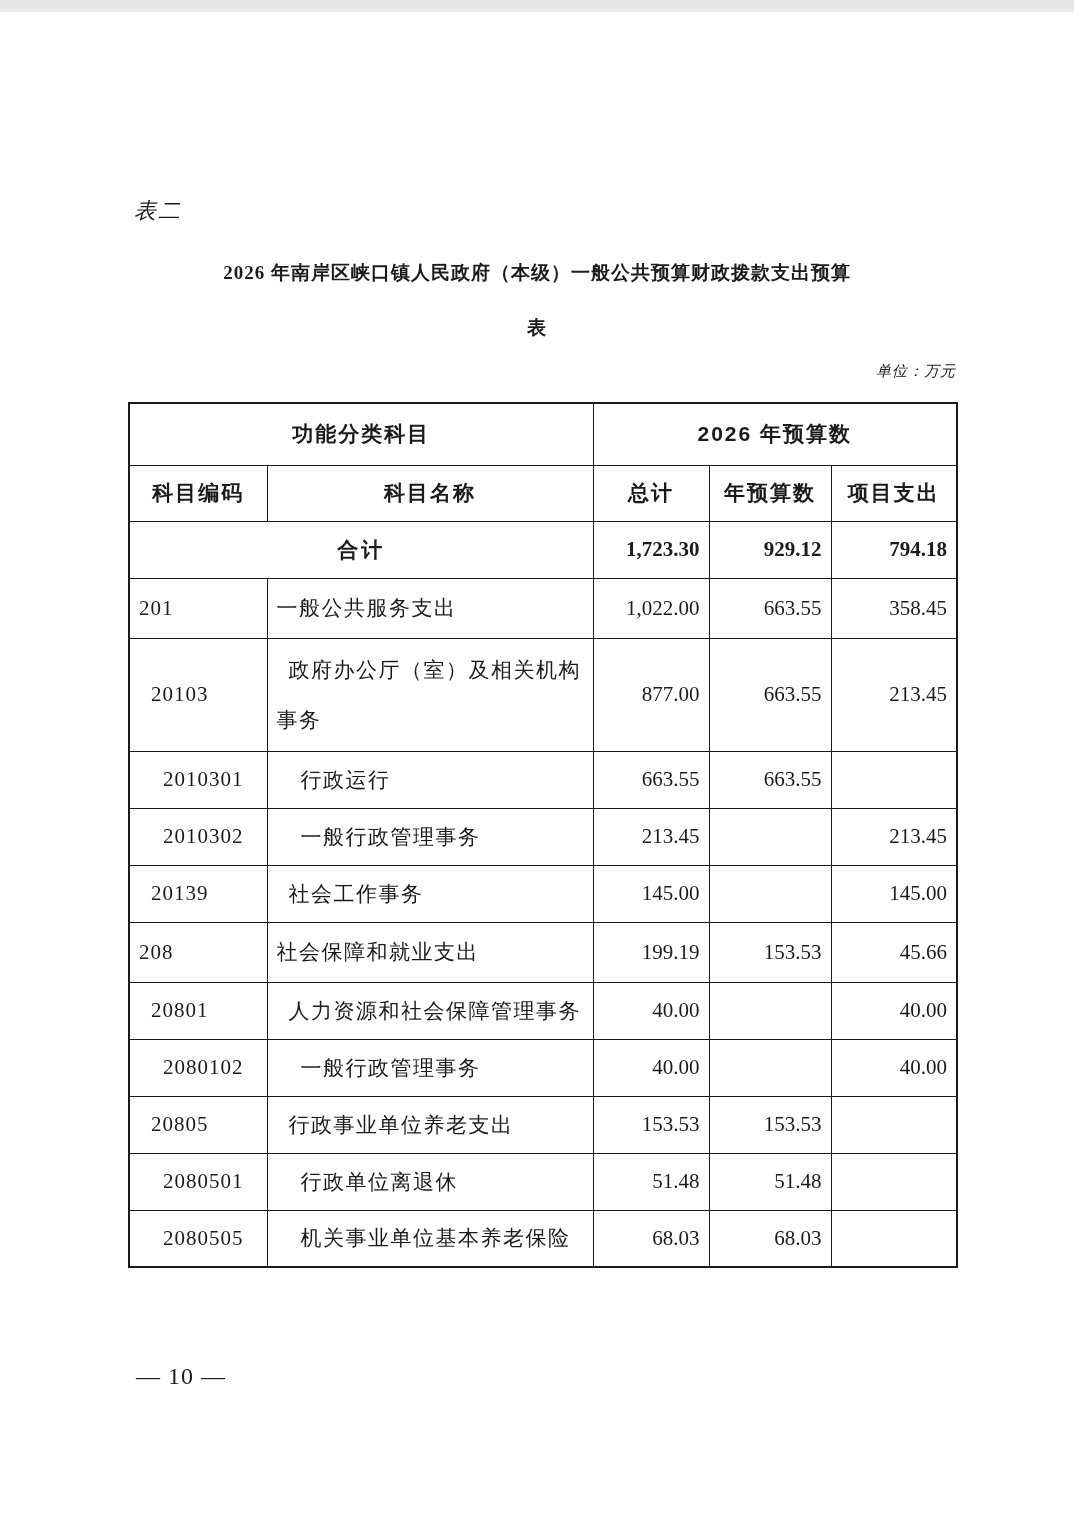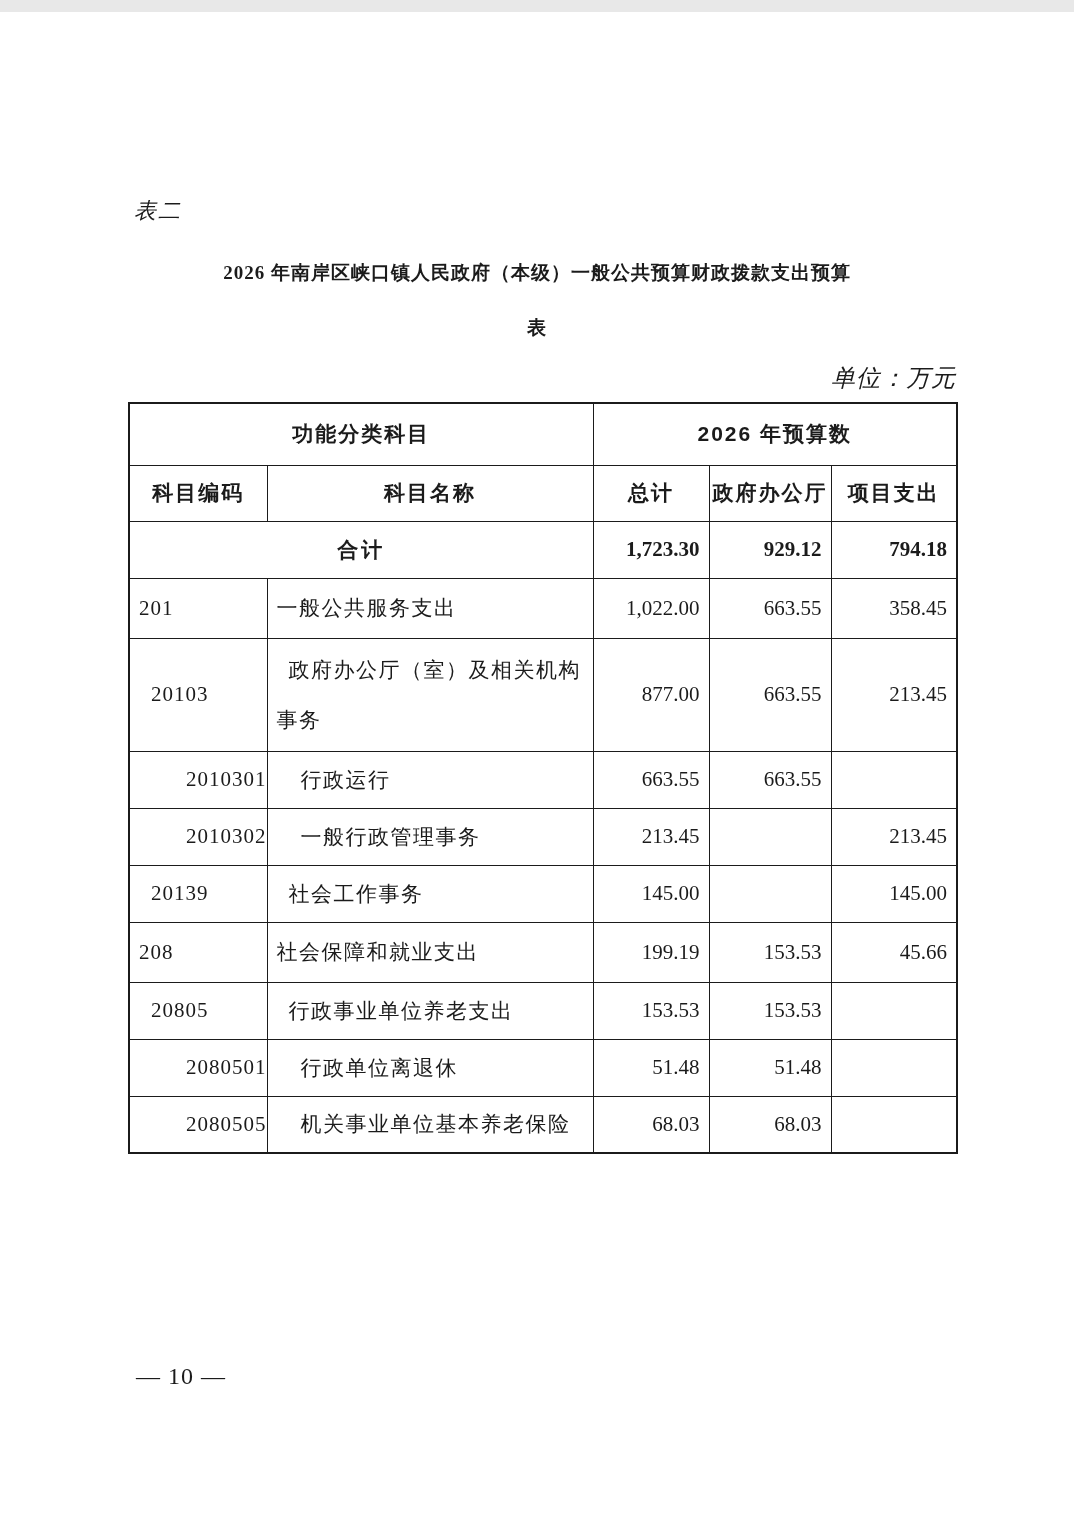--- a/index.html
+++ b/index.html
@@ -36,21 +36,21 @@
     font-size: 19px;
     line-height: 55px;
     letter-spacing: 1px;
     font-family: "Liberation Serif", "DejaVu Serif", serif;
   }
 
   .unit-note {
     position: absolute;
     right: 118px;
     top: 350px;
-    font-size: 24px;
+    font-size: 15px;
     font-style: italic;
     letter-spacing: 1px;
     font-family: "Liberation Serif", "DejaVu Serif", serif;
   }
 
   table.budget {
     position: absolute;
     left: 128px;
     top: 390px;
     width: 828px;
@@ -82,21 +82,21 @@
   tr.tall { height: 113px; }
 
   
   td.code {
     font-family: "Liberation Serif", "DejaVu Serif", serif;
     text-align: left;
     letter-spacing: 1px;
   }
   tr.lv1 td.code { padding-left: 9px; }
   tr.lv2 td.code { padding-left: 21px; }
-  tr.lv3 td.code { padding-left: 33px; text-align: right; }
+  tr.lv3 td.code { padding-left: 33px; }
 
   
   td.name {
     font-family: "Liberation Serif", "DejaVu Serif", serif;
     text-align: left;
     padding-left: 9px;
     padding-right: 6px;
     letter-spacing: 1.5px;
     line-height: 50px;
   }
@@ -153,21 +153,21 @@
     <tbody>
         <tr class="h1-row">
       <td class="hd" colspan="2">功能分类科目</td>
       <td class="hd" colspan="3">2026 年预算数</td>
     </tr>
 
     <tr class="h2-row">
       <td class="hd">科目编码</td>
       <td class="hd">科目名称</td>
       <td class="hd">总计</td>
-      <td class="hd">政府办公厅</td>
+      <td class="hd">年预算数</td>
       <td class="hd">项目支出</td>
     </tr>
 
     <tr class="data-row total-row">
       <td class="merged" colspan="2">合计</td>
       <td class="num">1,723.30</td>
       <td class="num">929.12</td>
       <td class="num">794.18</td>
     </tr>
 
@@ -213,21 +213,35 @@
 
 
     <tr class="data-row r60 lv1">
       <td class="code">208</td>
       <td class="name">社会保障和就业支出</td>
       <td class="num">199.19</td>
       <td class="num">153.53</td>
       <td class="num">45.66</td>
     </tr>
 
-
+    <tr class="data-row lv2">
+      <td class="code">20801</td>
+      <td class="name">人力资源和社会保障管理事务</td>
+      <td class="num">40.00</td>
+      <td class="num"></td>
+      <td class="num">40.00</td>
+    </tr>
+
+    <tr class="data-row lv3">
+      <td class="code">2080102</td>
+      <td class="name">一般行政管理事务</td>
+      <td class="num">40.00</td>
+      <td class="num"></td>
+      <td class="num">40.00</td>
+    </tr>
 
     <tr class="data-row lv2">
       <td class="code">20805</td>
       <td class="name">行政事业单位养老支出</td>
       <td class="num">153.53</td>
       <td class="num">153.53</td>
       <td class="num"></td>
     </tr>
 
     <tr class="data-row lv3">

